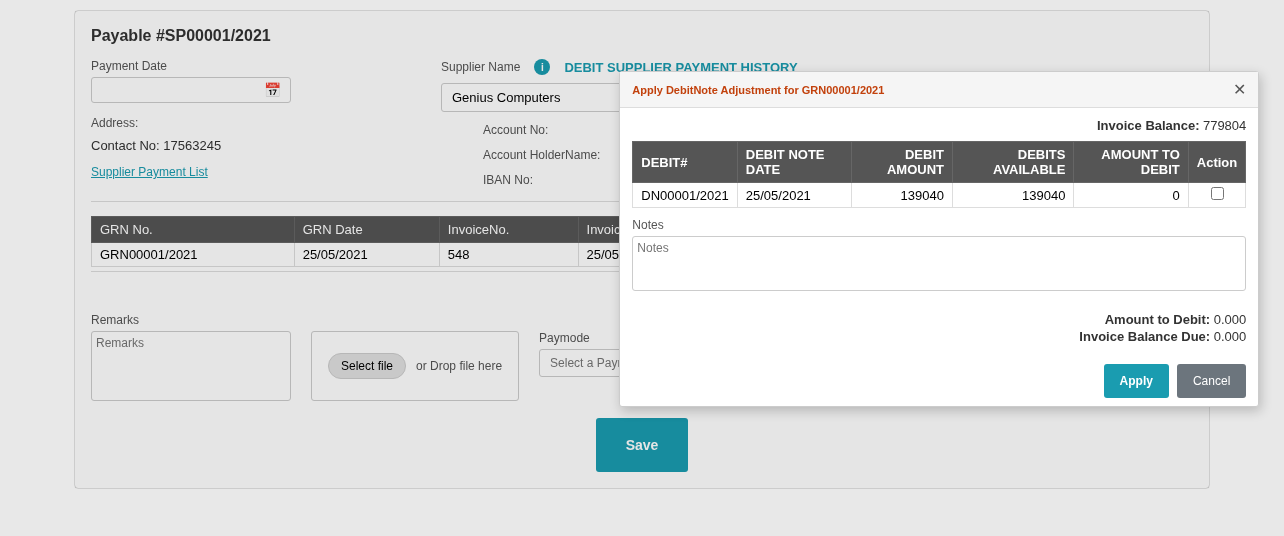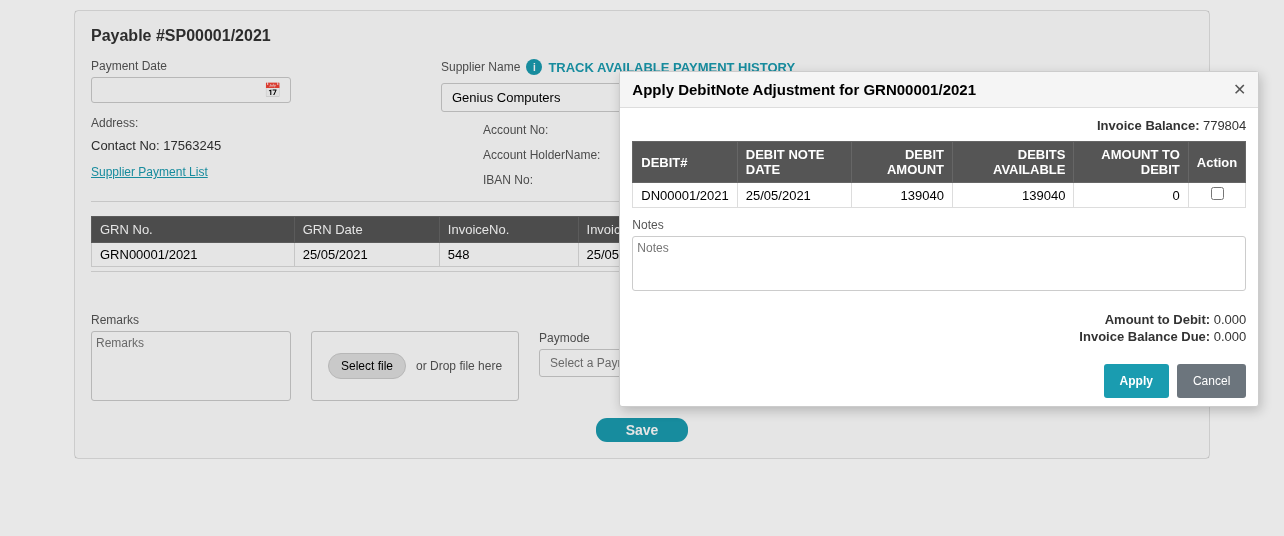--- a/index.html
+++ b/index.html
@@ -12,21 +12,21 @@
     .right-section { flex: 1; }
     .field-label { font-size: 12px; color: #555; margin-bottom: 4px; }
     .field-label-inline { font-size: 12px; color: #555; }
     .date-input-wrapper { display: flex; align-items: center; border: 1px solid #ccc; border-radius: 3px; padding: 4px 8px; width: 200px; justify-content: space-between; }
     .date-input-wrapper input { border: none; outline: none; font-size: 13px; width: 150px; }
     .calendar-icon { color: #555; font-size: 14px; cursor: pointer; }
     .address-field { margin-top: 12px; }
     .contact-field { margin-top: 8px; color: #333; }
     .contact-field span { color: #333; }
     .supplier-link { margin-top: 12px; color: #1a9cb0; text-decoration: underline; cursor: pointer; font-size: 12px; }
-    .supplier-name-row { display: flex; align-items: center; gap: 6px; margin-bottom: 8px; text-align: center; }
+    .supplier-name-row { display: flex; align-items: center; gap: 14px; margin-bottom: 8px; text-align: center; }
     .info-icon { display: inline-flex; align-items: center; justify-content: center; width: 16px; height: 16px; background: #1a9cb0; border-radius: 50%; color: white; font-size: 10px; font-weight: bold; cursor: pointer; }
     .track-link { color: #1a9cb0; font-weight: bold; font-size: 13px; text-decoration: none; cursor: pointer; }
     .supplier-dropdown { display: flex; align-items: center; justify-content: space-between; border: 1px solid #ccc; border-radius: 3px; padding: 6px 10px; background: #fff; cursor: pointer; width: 100%; }
     .supplier-dropdown-arrow { font-size: 10px; color: #555; }
     .account-grid { display: grid; grid-template-columns: 1fr 1fr; gap: 6px 20px; margin-top: 10px; }
     .account-field { margin-bottom: 4px; }
     .account-field-label { color: #555; font-size: 12px; margin-left: 42px; }
     .iban-row { margin-top: 6px; }
     .divider { border: none; border-top: 1px solid #ddd; margin: 14px 0; }
     
@@ -41,26 +41,26 @@
     .remarks-section { width: 200px; }
     .remarks-section label { font-size: 12px; color: #555; display: block; margin-bottom: 4px; }
     .remarks-section textarea { width: 100%; height: 70px; border: 1px solid #ccc; border-radius: 3px; padding: 4px; font-size: 12px; resize: none; }
     .file-upload-section { border: 1px solid #ccc; border-radius: 3px; padding: 8px 16px; display: flex; align-items: center; gap: 10px; height: 70px; margin-top: 18px; }
     .select-file-btn { background: #e0e0e0; border: 1px solid #ccc; padding: 5px 12px; border-radius: 13px; cursor: pointer; font-size: 12px; }
     .drop-text { color: #555; font-size: 12px; }
     .paymode-section { margin-top: 18px; }
     .paymode-section label { font-size: 12px; color: #555; display: block; margin-bottom: 4px; }
     .paymode-select { border: 1px solid #ccc; border-radius: 3px; padding: 6px 10px; width: 180px; color: #aaa; font-size: 12px; }
     .save-btn-row { display: flex; justify-content: center; margin-top: 14px; }
-    .save-btn { background: #1a9cb0; color: #fff; border: none; border-radius: 11px; padding: 4px 30px; font-size: 14px; cursor: pointer; font-weight: bold; text-align: center; }
+    .save-btn { background: #1a9cb0; color: #fff; border: none; border-radius: 3px; padding: 19px 30px; font-size: 14px; cursor: pointer; font-weight: bold; text-align: center; }
     
     .modal-overlay { position: absolute; top: 0; left: 0; right: 0; bottom: 0; background: rgba(0,0,0,0.1); z-index: 10; }
     .modal-popup { position: absolute; top: 60px; left: 48%; width: 640px; background: #fff; border: 1px solid #ccc; border-radius: 3px; box-shadow: 2px 4px 12px rgba(0,0,0,0.2); z-index: 20; padding: 0; }
     .modal-header { display: flex; justify-content: space-between; align-items: center; padding: 8px 12px; border-bottom: 1px solid #ddd; background: #f5f5f5; }
-    .modal-title { font-size: 15px; font-weight: bold; color: #000000; }
+    .modal-title { font-size: 11px; font-weight: bold; color: #c2410c; }
     .modal-close { cursor: pointer; color: #555; font-size: 16px; }
     .modal-body { padding: 10px 12px; }
     .invoice-balance-row { text-align: right; font-size: 12px; color: #333; margin-bottom: 8px; }
     .invoice-balance-row strong { font-weight: bold; }
     .debit-table { width: 100%; border-collapse: collapse; font-size: 12px; }
     .debit-table thead th { background: #555; color: #fff; padding: 5px 8px; text-align: left; font-weight: bold; border: 1px solid #666; }
     .debit-table thead th.right { text-align: right; }
     .debit-table tbody td { padding: 4px 8px; border: 1px solid #ddd; }
     .debit-table tbody td.right { text-align: right; }
     .notes-section { margin-top: 10px; }
@@ -98,21 +98,21 @@
           <span>Contact No:</span>
           <span>17563245</span>
         </div>
         <div class="supplier-link">Supplier Payment List</div>
       </div>
 
       <div class="right-section">
         <div class="supplier-name-row">
           <span class="field-label-inline">Supplier Name</span>
           <span class="info-icon">i</span>
-          <span class="track-link">TRACK AVAILABLE PAYMENT HISTORY</span>
+          <span class="track-link">DEBIT SUPPLIER PAYMENT HISTORY</span>
         </div>
         <div class="supplier-dropdown">
           <span>Genius Computers</span>
           <span class="supplier-dropdown-arrow">►</span>
         </div>
         <div class="account-grid">
           <div class="account-field">
             <span class="account-field-label">Account No:</span>
             <span></span>
           </div>

